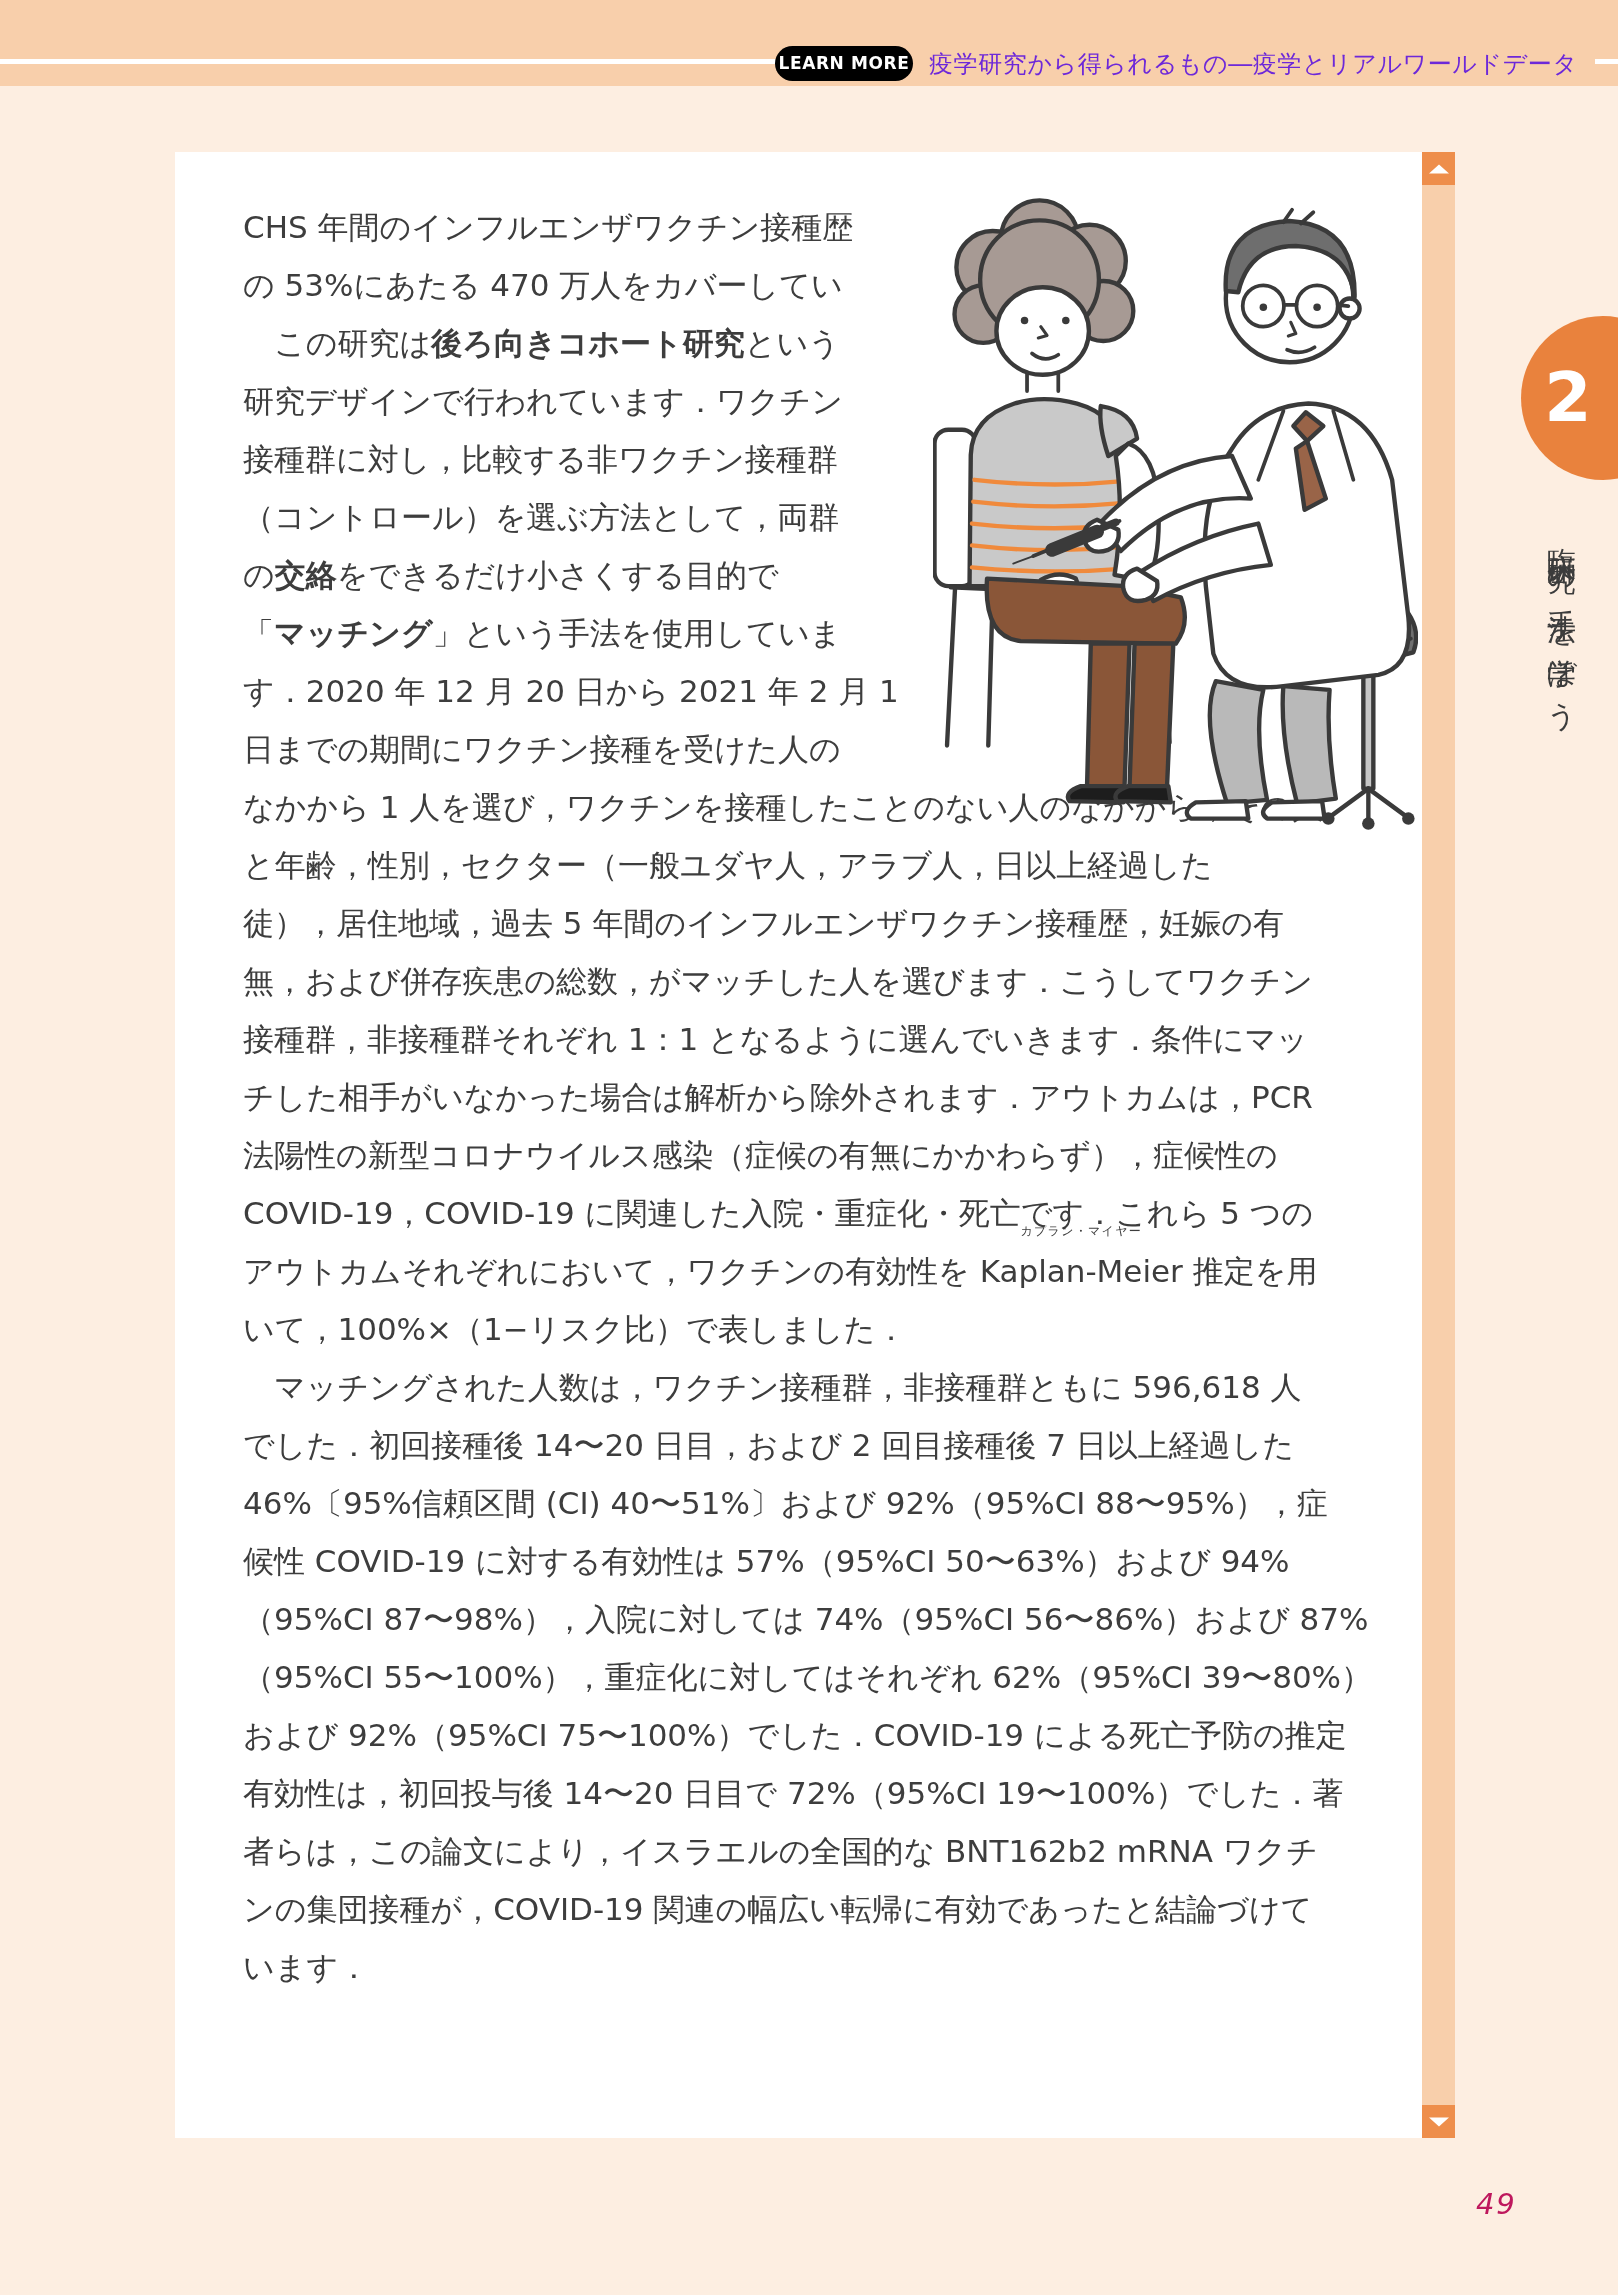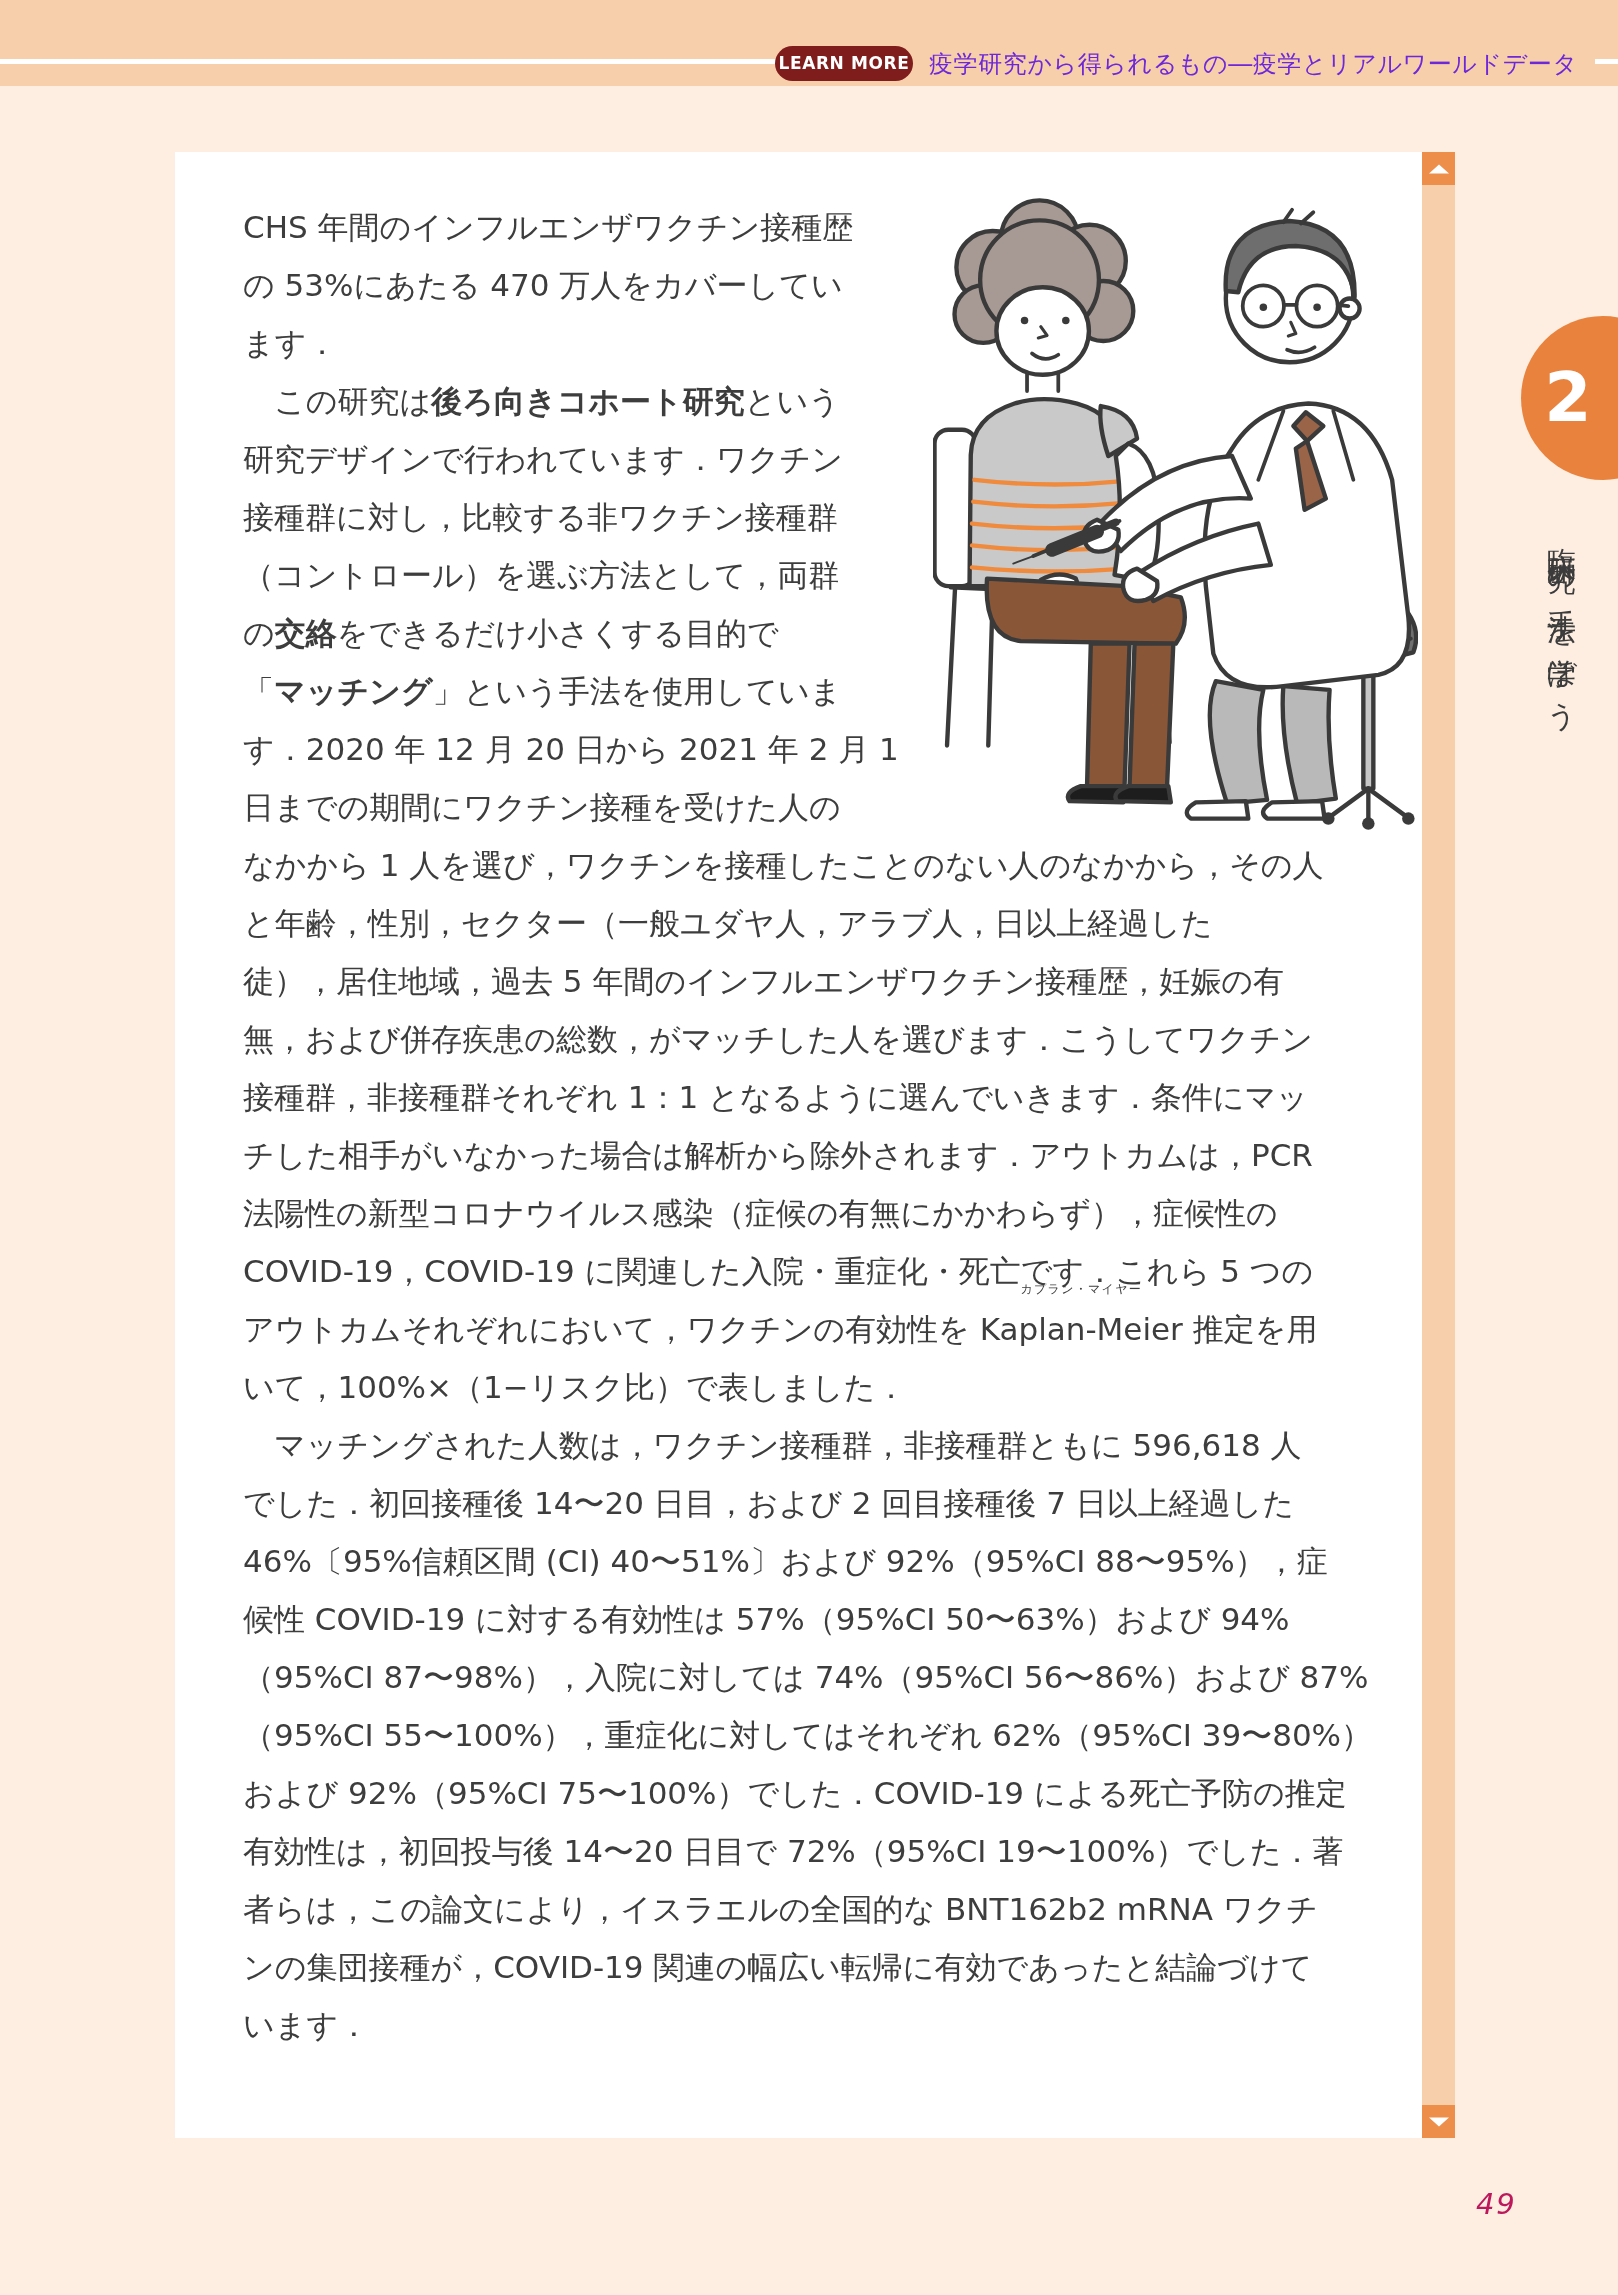--- a/index.html
+++ b/index.html
@@ -6,21 +6,21 @@
   body{width:1618px;height:2295px;position:relative;overflow:hidden;
        background:#fdeee1;font-family:"DejaVu Sans","Liberation Sans",sans-serif;}
   #page{position:absolute;inset:0;}
 
   
   .top-band{position:absolute;left:0;top:0;width:1618px;height:86px;background:#f8cfab;}
   .rule{position:absolute;top:59px;height:5px;background:#ffffff;}
   .rule.left{left:0;width:779px;}
   .rule.right{left:1595px;width:24px;}
   .badge{position:absolute;left:775px;top:46px;width:138px;height:35px;border-radius:17.5px;
-         background:#7f1d1d;color:#ffffff;font-weight:bold;font-size:17px;letter-spacing:0.6px;
+         background:#000000;color:#ffffff;font-weight:bold;font-size:17px;letter-spacing:0.6px;
          text-align:center;line-height:35px;}
   .header-title{position:absolute;left:929px;top:45px;height:38px;line-height:38px;
                 font-size:24px;color:#6d28d9;letter-spacing:0.6px;white-space:nowrap;}
 
   
   .card{position:absolute;left:175px;top:152px;width:1247px;height:1986px;background:#ffffff;}
 
   
   .side-strip{position:absolute;left:1422px;top:152px;width:33px;height:1986px;background:#f8cfab;}
   .scroll-btn{position:absolute;left:1422px;width:33px;height:33px;background:#ee8e4b;cursor:pointer;}
@@ -75,21 +75,20 @@
   </div>
 
   <div class="chapter-circle">
     <span class="chapter-num">2</span>
   </div>
   <div class="chapter-title">臨床研究の手法を学ぼう</div>
 
   <div id="text-block">
       <div class="bline"><span>CHS 年間のインフルエンザワクチン接種歴</span></div>
       <div class="bline"><span>の 53%にあたる 470 万人をカバーしてい</span></div>
-      <div class="bline"><span>ます．</span></div>
       <div class="bline"><span>　この研究は</span><span class="bold">後ろ向きコホート研究</span><span>という</span></div>
       <div class="bline"><span>研究デザインで行われています．ワクチン</span></div>
       <div class="bline"><span>接種群に対し，比較する非ワクチン接種群</span></div>
       <div class="bline"><span>（コントロール）を選ぶ方法として，両群</span></div>
       <div class="bline"><span>の</span><span class="bold">交絡</span><span>をできるだけ小さくする目的で</span></div>
       <div class="bline"><span>「</span><span class="bold">マッチング</span><span>」という手法を使用していま</span></div>
       <div class="bline"><span>す．2020 年 12 月 20 日から 2021 年 2 月 1</span></div>
       <div class="bline"><span>日までの期間にワクチン接種を受けた人の</span></div>
       <div class="bline"><span>なかから 1 人を選び，ワクチンを接種したことのない人のなかから，その人</span></div>
       <div class="bline"><span>と年齢，性別，セクター（一般ユダヤ人，アラブ人，日以上経過した</span></div>

